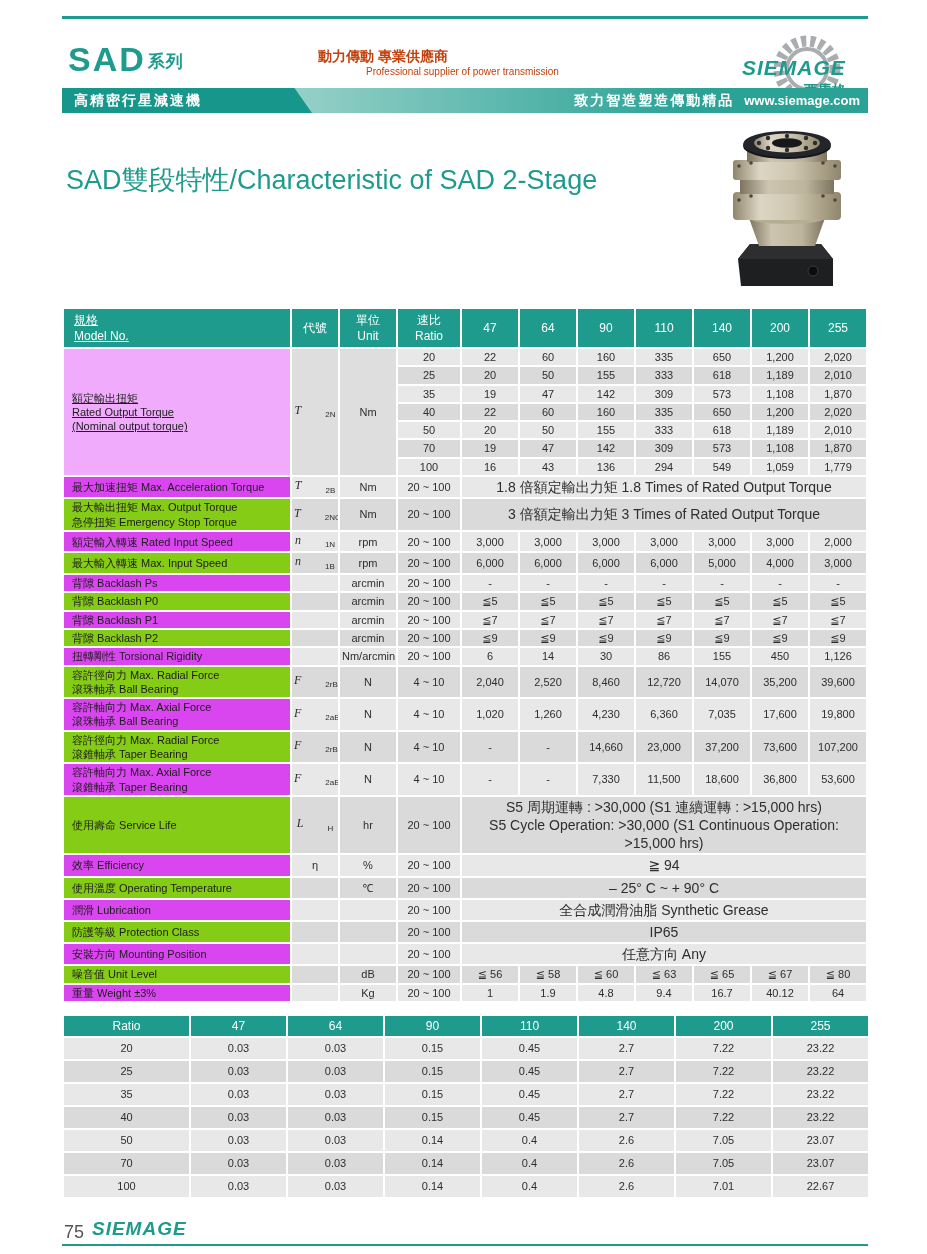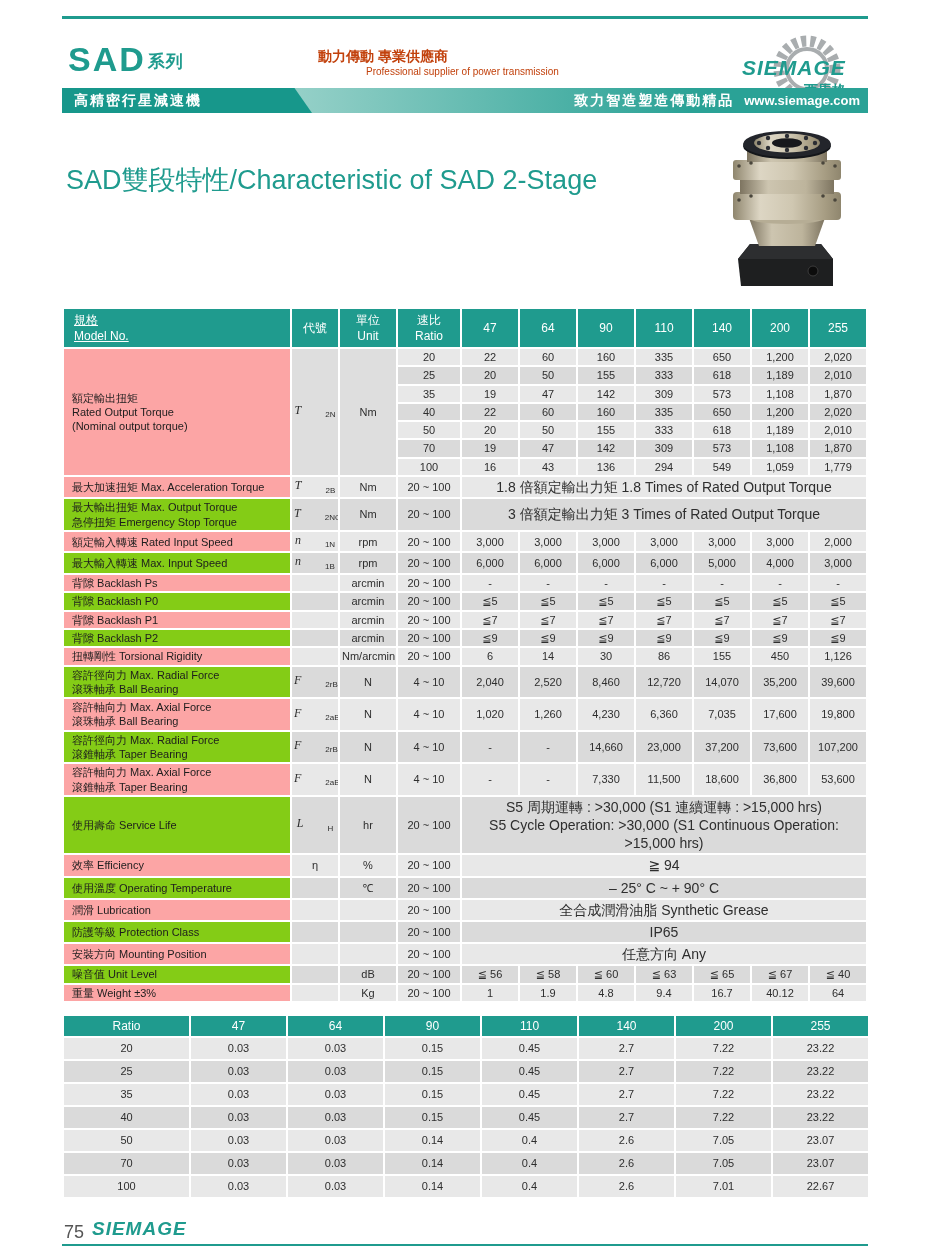--- a/index.html
+++ b/index.html
@@ -29,25 +29,25 @@
   
   #page-title{left:66px;top:162px;font-size:27px;color:#1f9b8e;}
   #product-photo{left:693px;top:116px;width:185px;height:182px;}
   
   #spec-wrap{left:62px;top:307px;width:806px;}
   table{border-collapse:collapse;table-layout:fixed;width:806px;}
   td,th{border:2px solid #fff;font-size:11px;text-align:center;vertical-align:middle;padding:1px 2px;line-height:1.3;color:#2e2e2e;overflow:hidden;}
   th.head{background:#1f9b8e;color:#fff;font-weight:normal;font-size:12px;height:36px;line-height:1.35;}
   th.head.model{text-align:left;padding-left:10px;text-decoration:underline;}
   td.lbl{text-align:left;padding-left:8px;color:#1d1d1d;}
-  tr.s0 td.lbl{background:#fca5a5;} tr.s0 td.dat{background:#e8e8e8;}
+  tr.s0 td.lbl{background:#d946ef;} tr.s0 td.dat{background:#e8e8e8;}
   tr.s1 td.lbl{background:#84cc16;} tr.s1 td.dat{background:#dadada;}
   td.codecell i{font-family:"Liberation Serif",serif;font-size:12px;}
   td.codecell sub{font-size:8px;margin-left:24px;}
-  td.mergelbl{background:#fca5a5;text-align:left;padding-left:8px;color:#1d1d1d;}
+  td.mergelbl{background:#f0abfc;text-align:left;padding-left:8px;color:#1d1d1d;text-decoration:underline;}
   td.mergedat{background:#dedede;}
   .spanval{font-size:14px;}
   
   #inertia-title{left:64px;top:1040px;font-size:15px;color:#000000;}
   #inertia-title .bullet{display:inline-block;width:10px;height:10px;background:#1f9b8e;margin-right:5px;}
   #inertia-wrap{left:62px;top:1014px;width:806px;}
   #inertia-wrap th.head{height:18px;font-size:12px;}
   #inertia-wrap td{height:19px;}
   
   #page-number{left:64px;top:1222px;font-size:18px;color:#555;}
@@ -446,21 +446,21 @@
           <td class="lbl">噪音值  Unit Level</td>
           <td class="dat codecell"></td>
           <td class="dat">dB</td>
           <td class="dat">20 ~ 100</td>
           <td class="dat">≦ 56</td>
           <td class="dat">≦ 58</td>
           <td class="dat">≦ 60</td>
           <td class="dat">≦ 63</td>
           <td class="dat">≦ 65</td>
           <td class="dat">≦ 67</td>
-          <td class="dat">≦ 40</td>
+          <td class="dat">≦ 80</td>
         </tr>
         <tr class="s0">
           <td class="lbl">重量  Weight  ±3%</td>
           <td class="dat codecell"></td>
           <td class="dat">Kg</td>
           <td class="dat">20 ~ 100</td>
           <td class="dat">1</td>
           <td class="dat">1.9</td>
           <td class="dat">4.8</td>
           <td class="dat">9.4</td>

